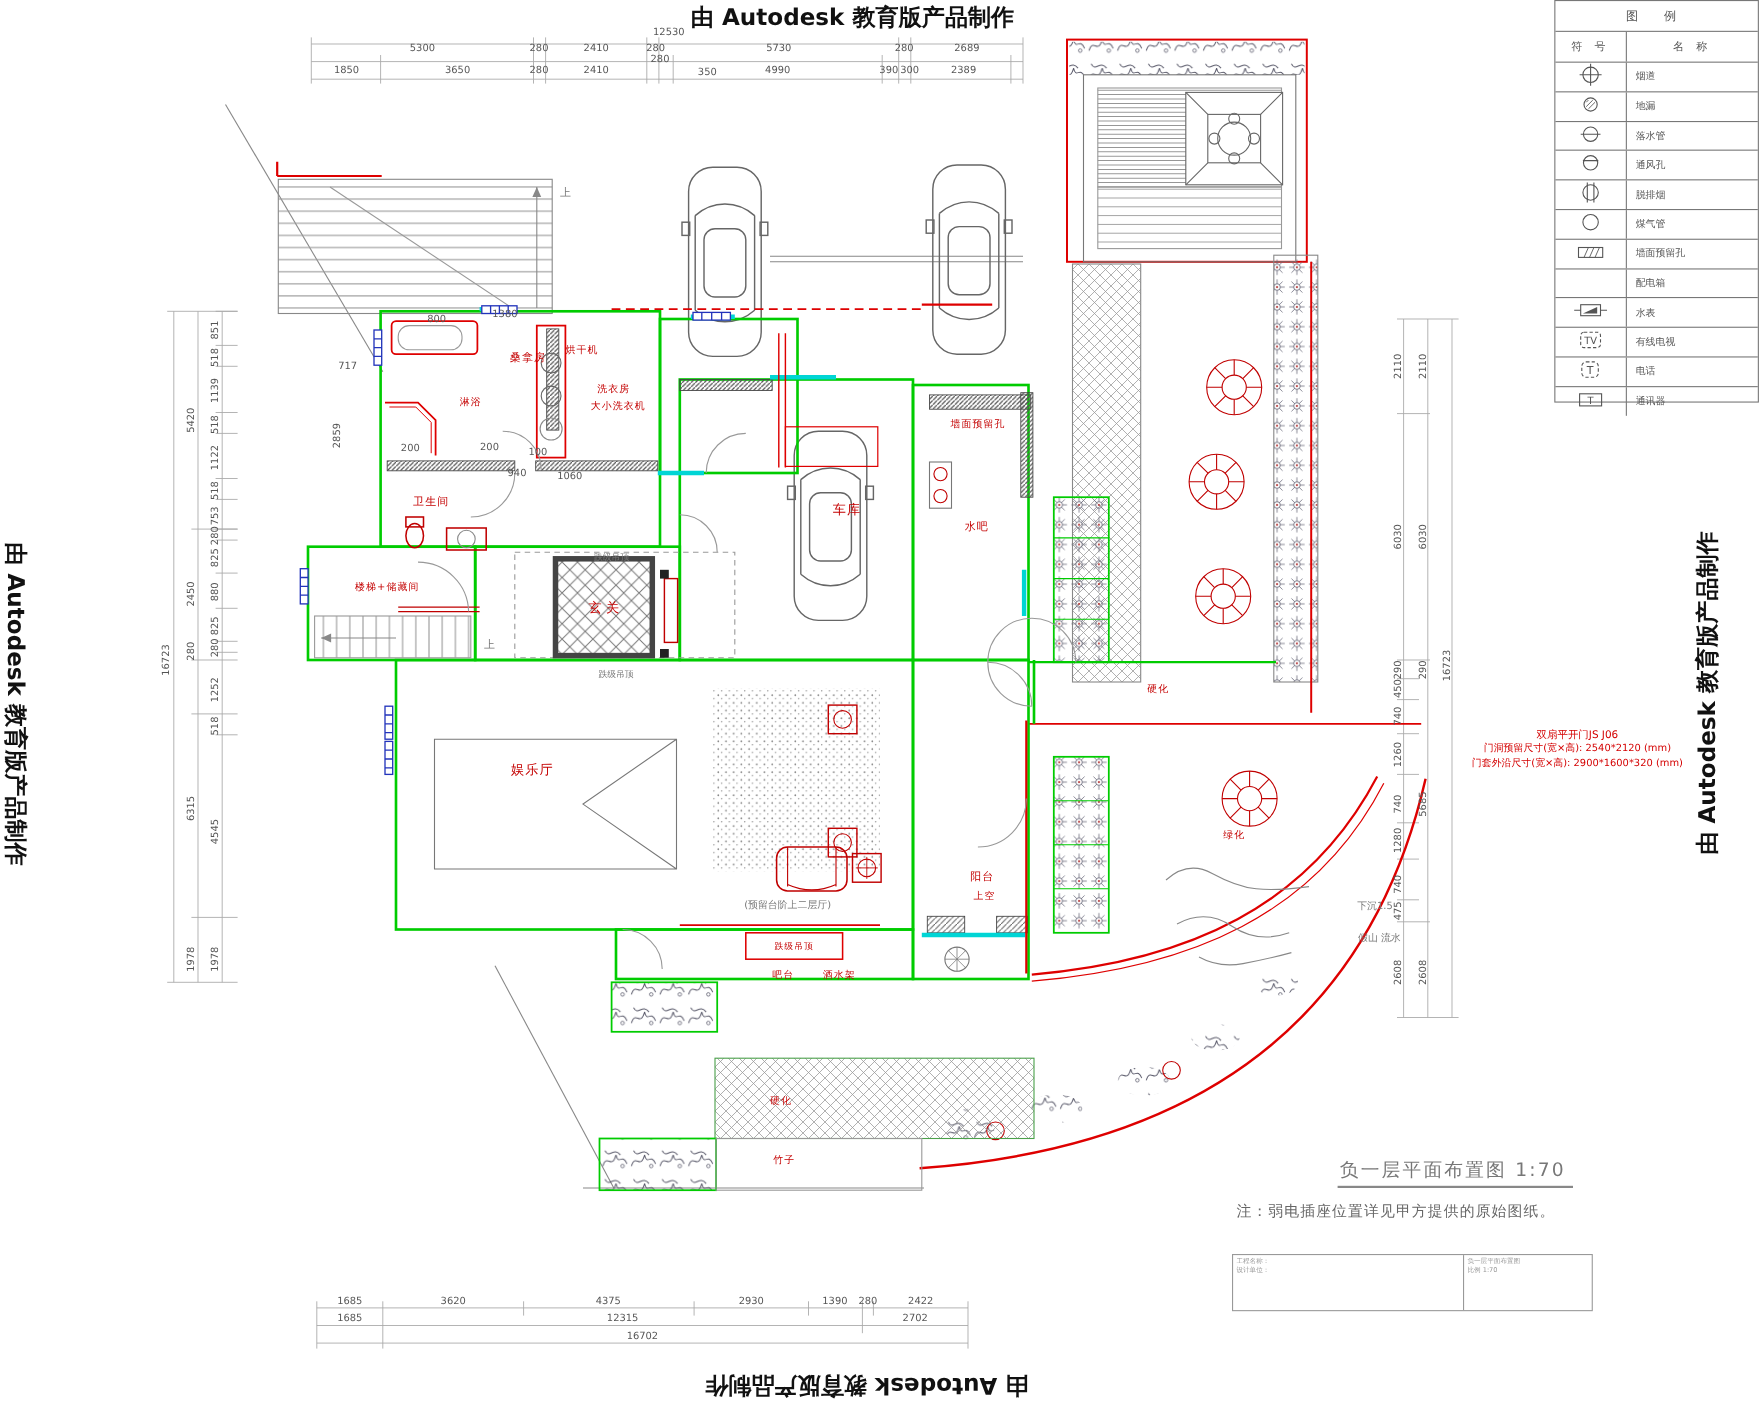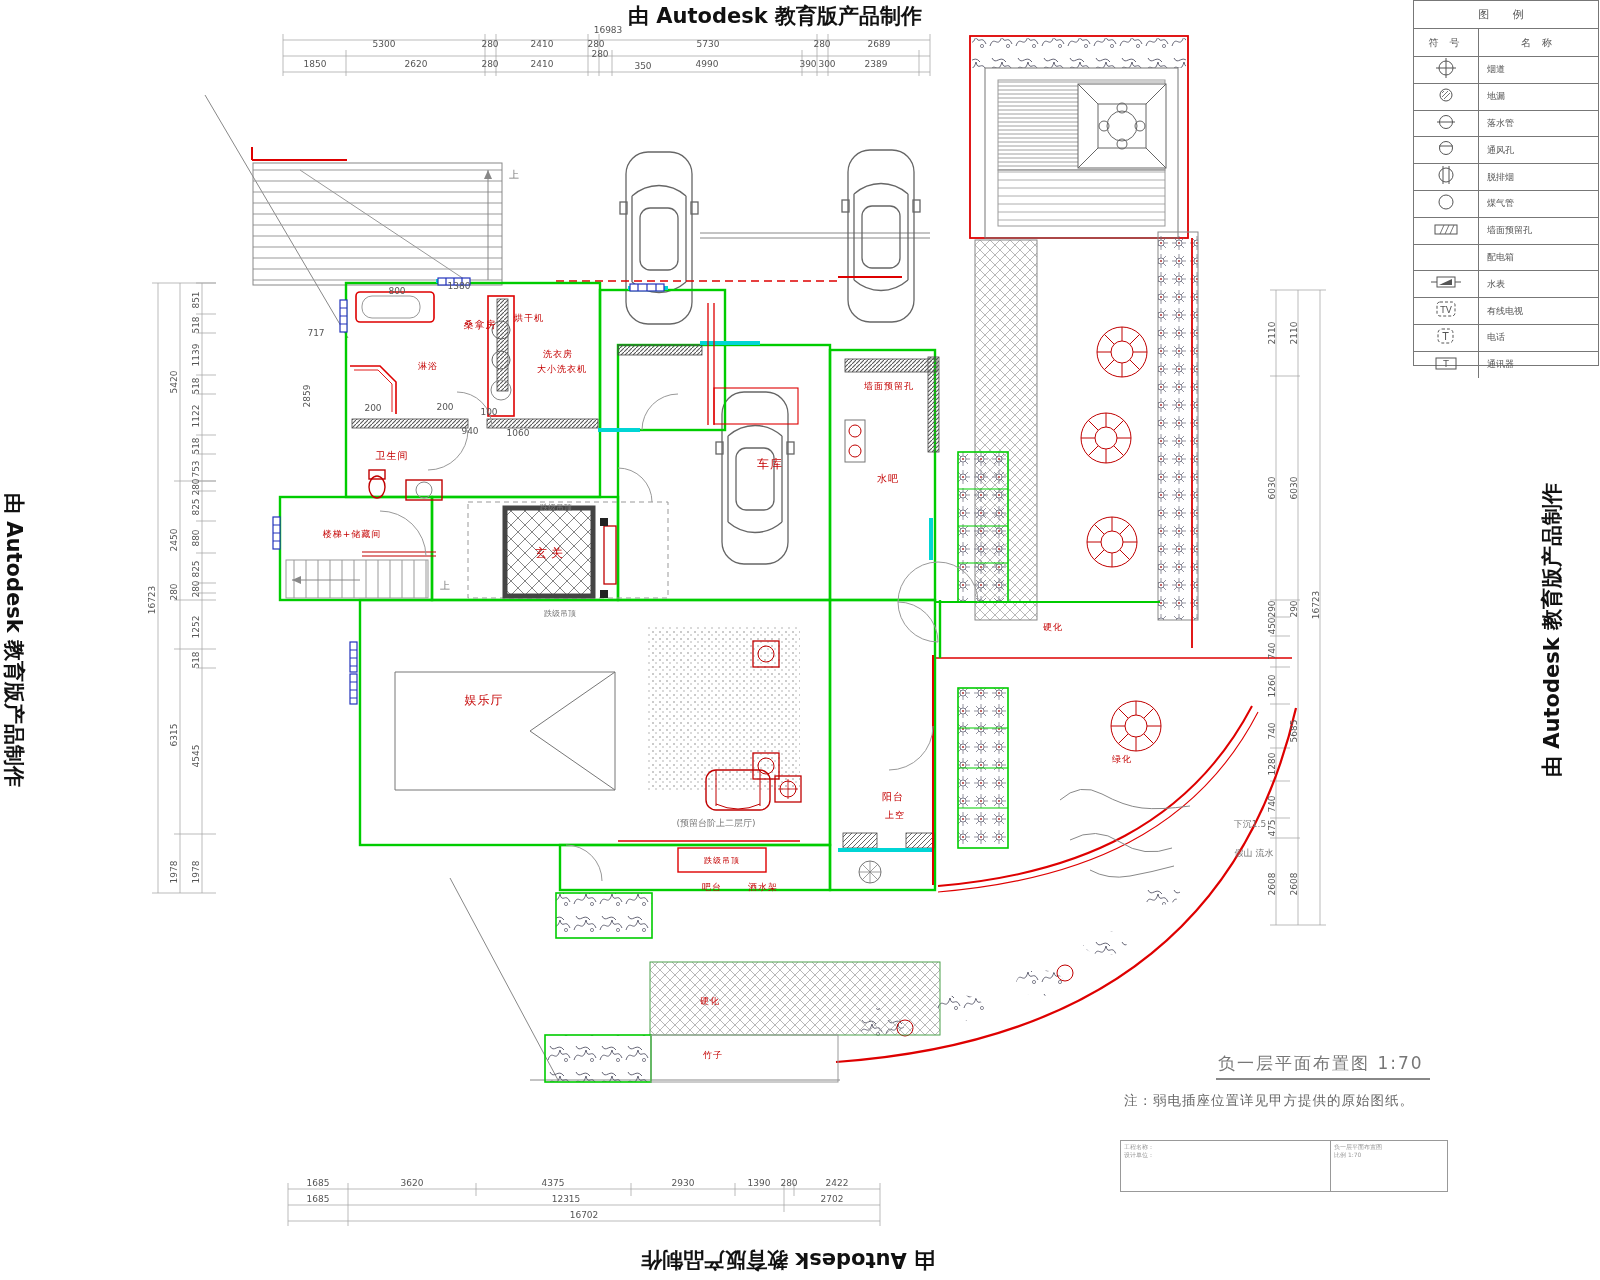--- a/index.html
+++ b/index.html
@@ -446,31 +446,36 @@
   <span class="rlab s9" style="left:710px;top:1001px">硬化</span>
   <span class="rlab s9" style="left:713px;top:1055px">竹子</span>
   <span class="glab" style="left:514px;top:175px">上</span>
   <span class="glab" style="left:445px;top:586px">上</span>
   <span class="glab s8" style="left:556px;top:507px">跌级吊顶</span>
   <span class="glab s8" style="left:560px;top:613px">跌级吊顶</span>
   <span class="glab s9" style="left:716px;top:823px">(预留台阶上二层厅)</span>
   <span class="glab s9" style="left:1250px;top:824px">下沉1.5</span>
   <span class="glab s9" style="left:1254px;top:853px">假山 流水</span>
 
-
-  <span class="dim" style="left:608px;top:30px">16983</span>
+  <div class="spec" style="top:662px">
+    <div class="t">双扇平开门JS J06</div>
+    <div>门洞预留尺寸(宽×高): 2540*2120 (mm)</div>
+    <div>门套外沿尺寸(宽×高): 2900*1600*320 (mm)</div>
+  </div>
+
+  <span class="dim" style="left:608px;top:30px">12530</span>
   <span class="dim" style="left:384px;top:44px">5300</span>
   <span class="dim" style="left:490px;top:44px">280</span>
   <span class="dim" style="left:542px;top:44px">2410</span>
   <span class="dim" style="left:596px;top:44px">280</span>
   <span class="dim" style="left:708px;top:44px">5730</span>
   <span class="dim" style="left:822px;top:44px">280</span>
   <span class="dim" style="left:879px;top:44px">2689</span>
   <span class="dim" style="left:315px;top:64px">1850</span>
-  <span class="dim" style="left:416px;top:64px">2620</span>
+  <span class="dim" style="left:416px;top:64px">3650</span>
   <span class="dim" style="left:490px;top:64px">280</span>
   <span class="dim" style="left:542px;top:64px">2410</span>
   <span class="dim" style="left:600px;top:54px">280</span>
   <span class="dim" style="left:643px;top:66px">350</span>
   <span class="dim" style="left:707px;top:64px">4990</span>
   <span class="dim" style="left:808px;top:64px">390</span>
   <span class="dim" style="left:827px;top:64px">300</span>
   <span class="dim" style="left:876px;top:64px">2389</span>
 
   <span class="dim" style="left:318px;top:1183px">1685</span>

